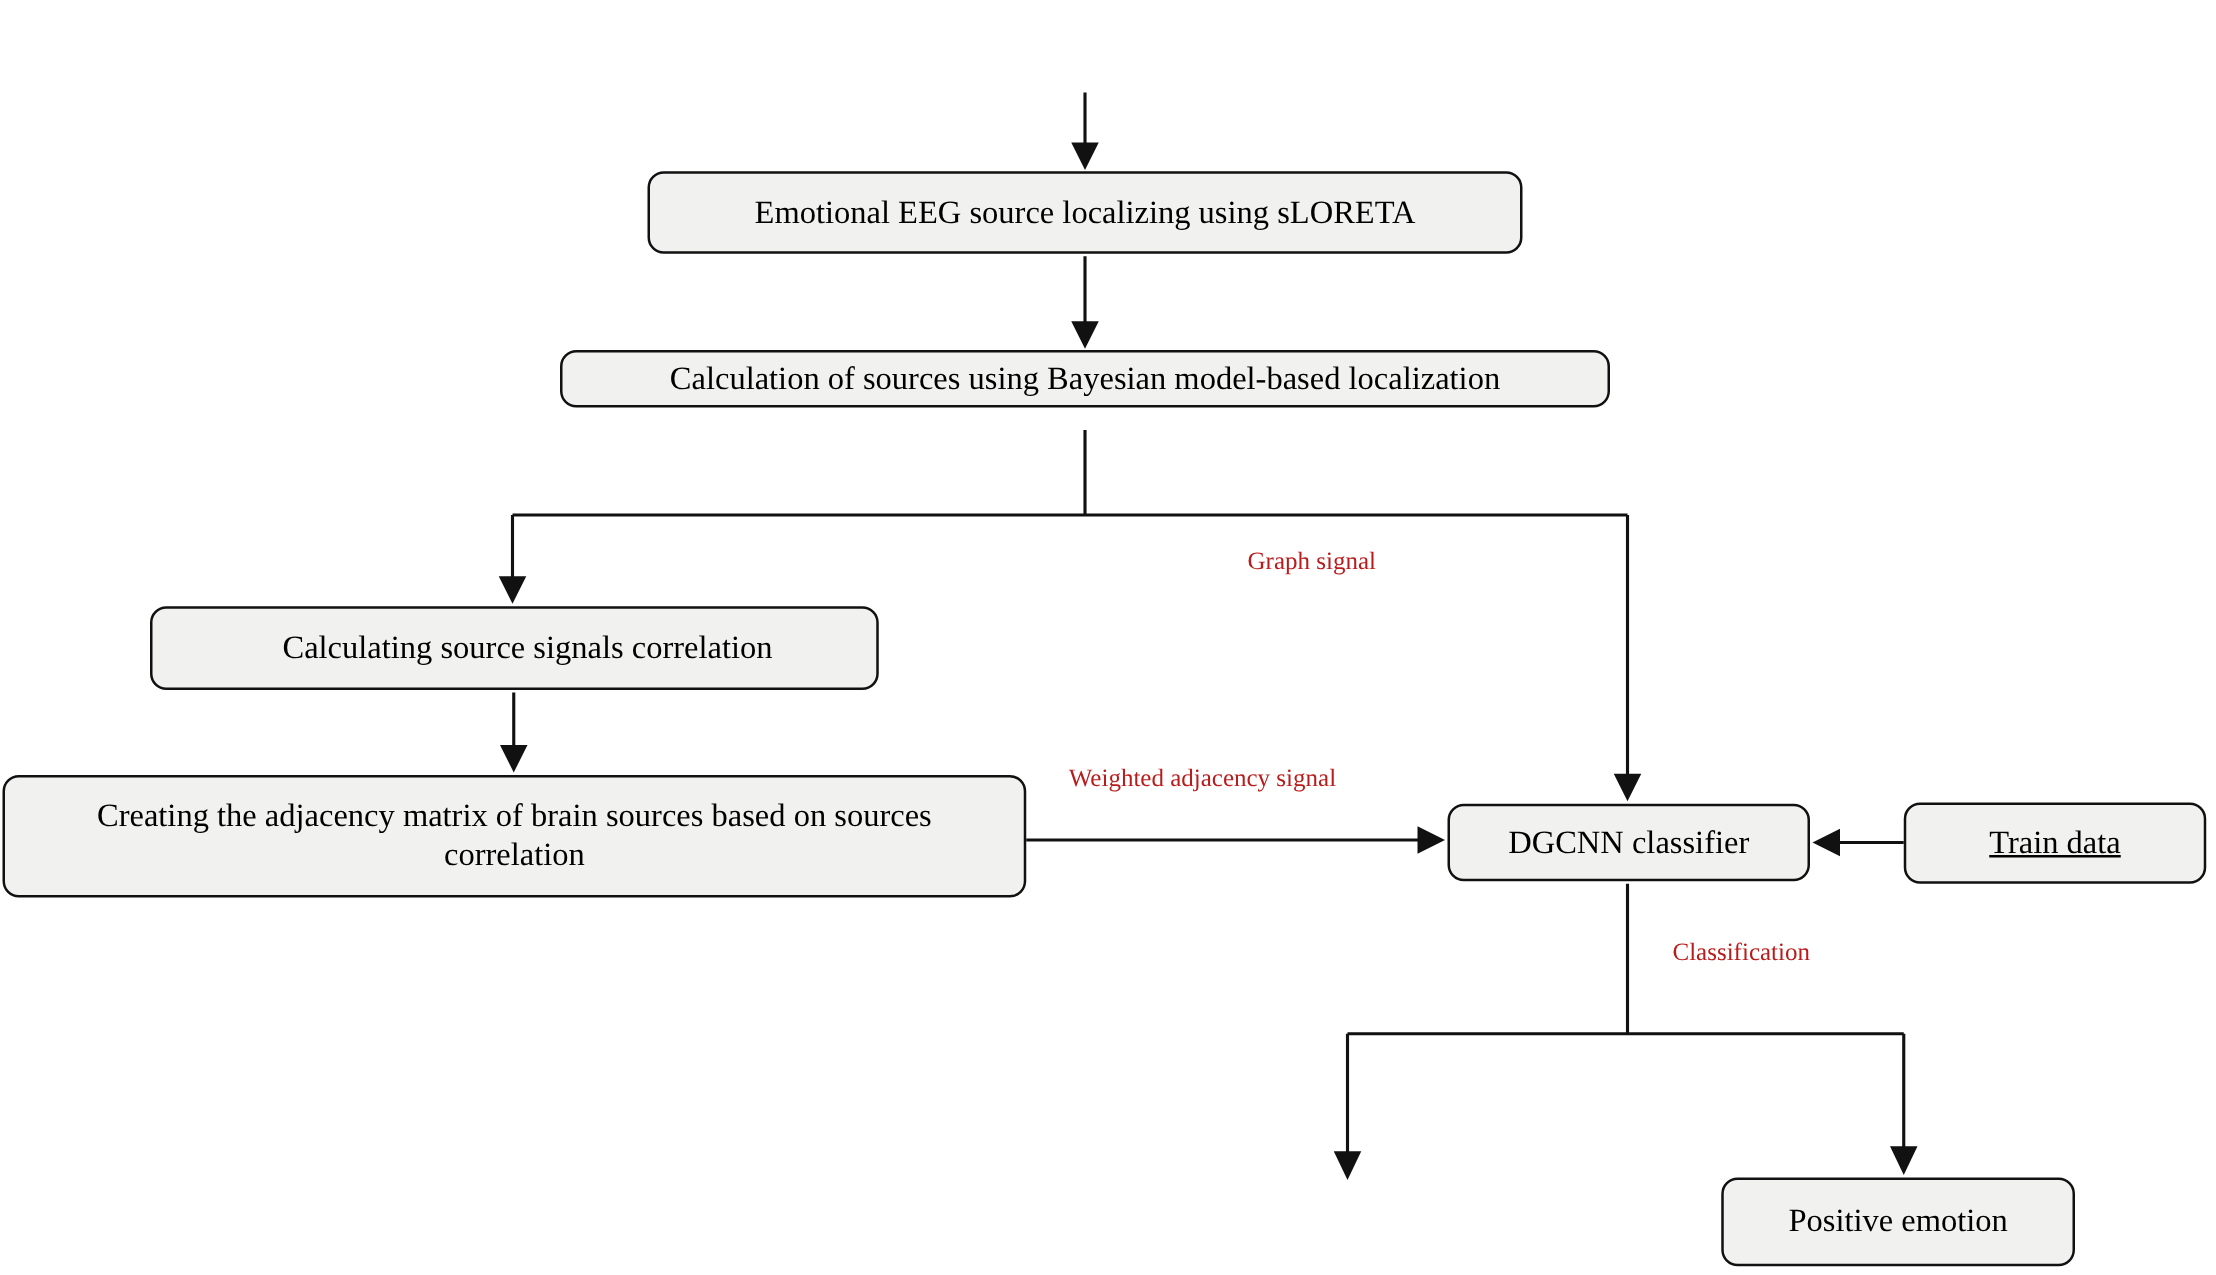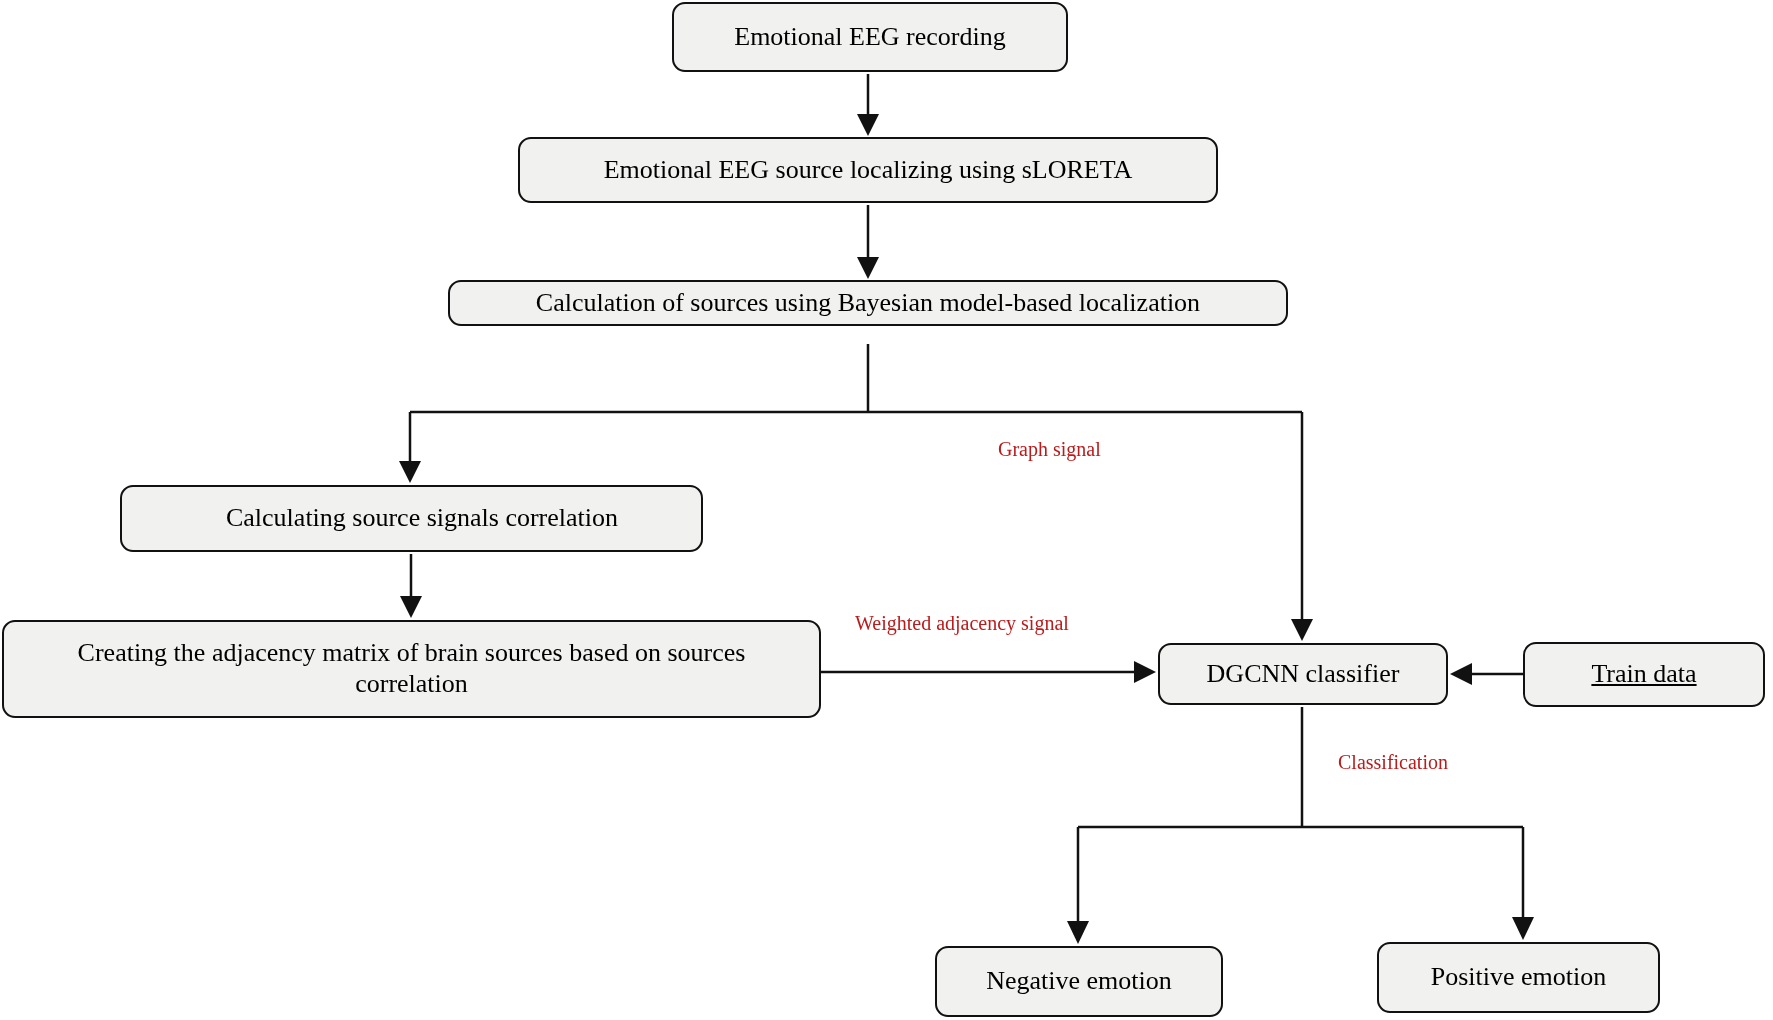--- a/index.html
+++ b/index.html
@@ -75,35 +75,33 @@
       <polygon points="399,461 421,461 410,483"></polygon>
       <polygon points="1291,619 1313,619 1302,641"></polygon>
       <polygon points="400,596 422,596 411,618"></polygon>
       <polygon points="1134,661 1134,683 1156,672"></polygon>
       <polygon points="1472,663 1472,685 1450,674"></polygon>
       <polygon points="1067,921 1089,921 1078,944"></polygon>
       <polygon points="1512,917 1534,917 1523,940"></polygon>
     </g>
   </svg>
 
-  <div class="node" style="left:672px; top:2px; width:396px; height:70px;">Emotional EEG recording</div>
 
   <div class="node" style="left:518px; top:137px; width:700px; height:66px;">Emotional EEG source localizing using sLORETA</div>
 
   <div class="node" style="left:448px; top:280px; width:840px; height:46px;">Calculation of sources using Bayesian model-based localization</div>
 
   <div class="node" style="left:120px; top:485px; width:583px; height:67px;padding-left:35px;">Calculating source signals correlation</div>
 
   <div class="node" style="left:2px; top:620px; width:819px; height:98px; padding:16px 40px;">Creating the adjacency matrix of brain sources based on sources correlation</div>
 
   <div class="node" style="left:1158px; top:643px; width:290px; height:62px;">DGCNN classifier</div>
 
   <div class="node" style="left:1523px; top:642px; width:242px; height:65px;text-decoration:underline;">Train data</div>
 
-  <div class="node" style="left:935px; top:946px; width:288px; height:71px;">Negative emotion</div>
 
   <div class="node" style="left:1377px; top:942px; width:283px; height:71px;">Positive emotion</div>
 
   <div class="edge-label" style="left:998px; top:438px;">Graph signal</div>
 
   <div class="edge-label" style="left:855px; top:612px;">Weighted adjacency signal</div>
 
   <div class="edge-label" style="left:1338px; top:751px;">Classification</div>
 
 </div>

